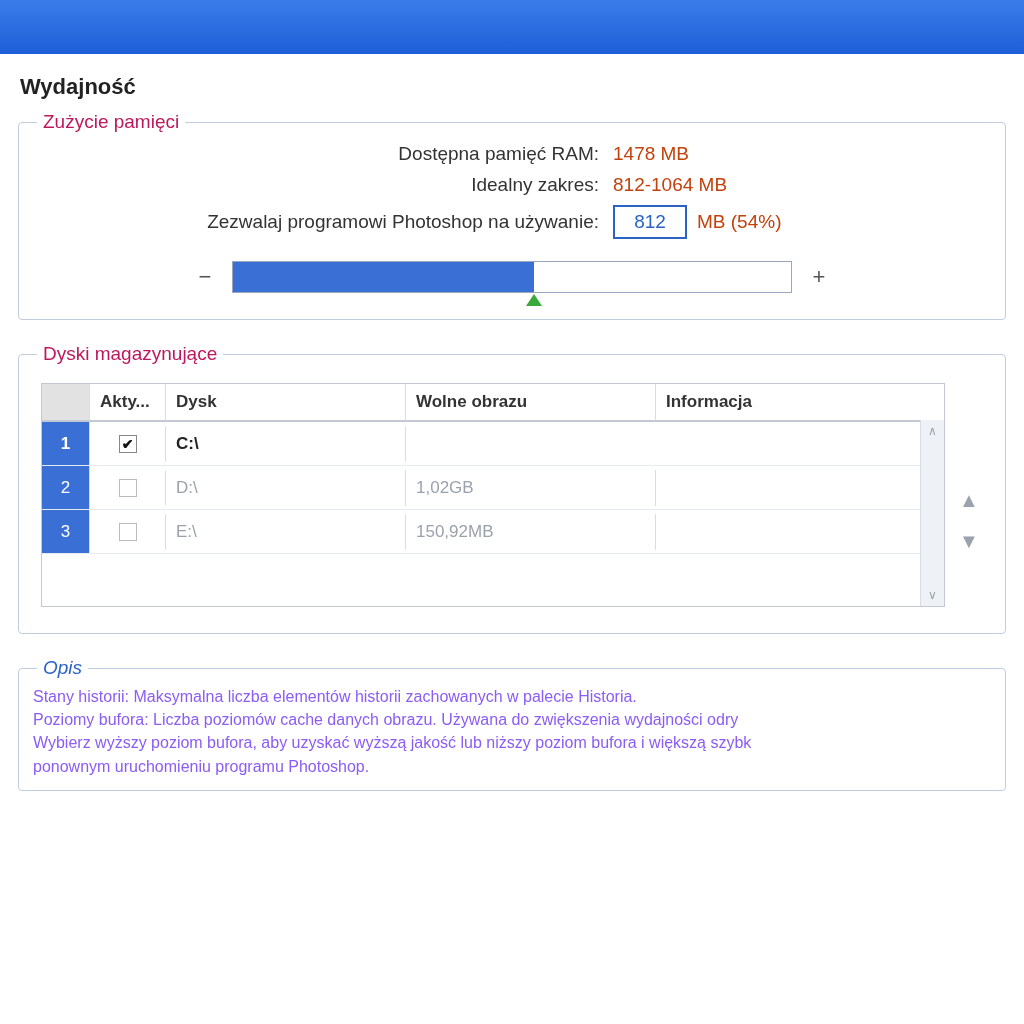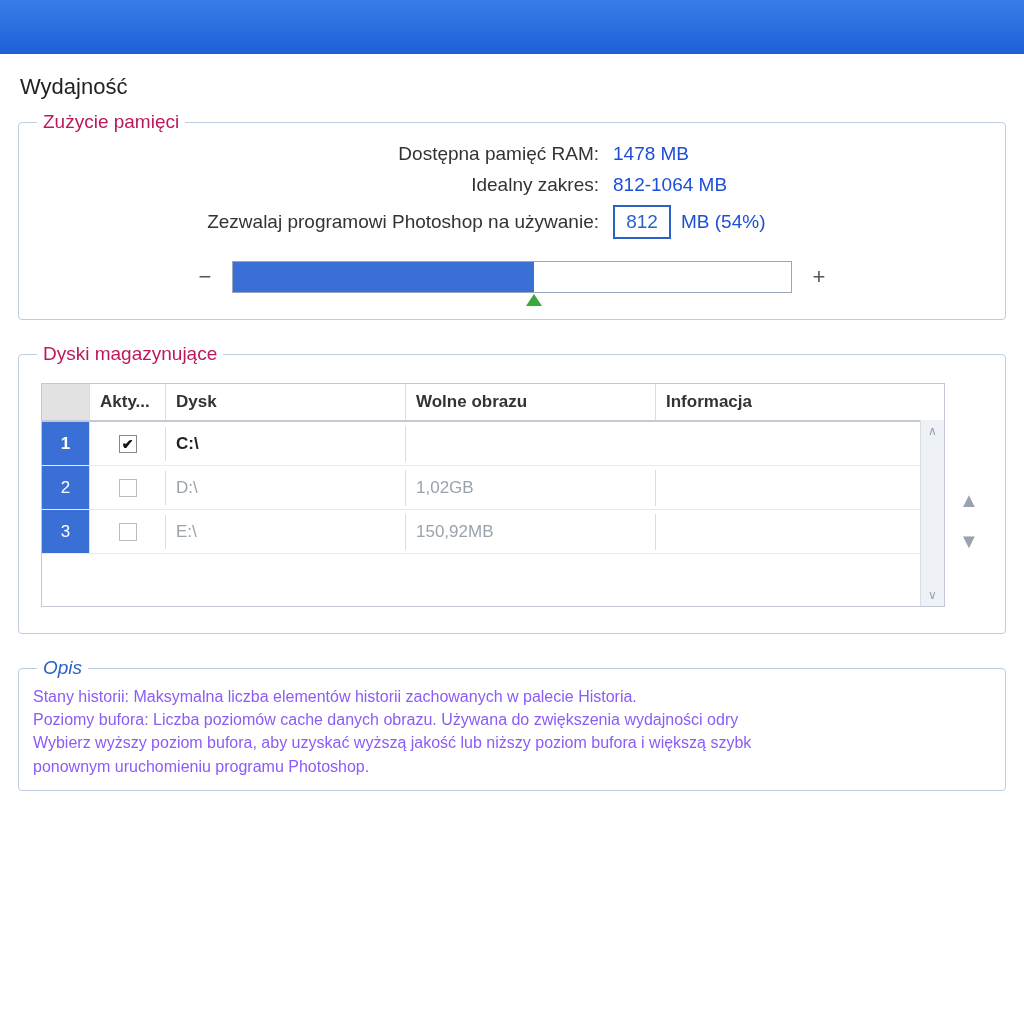--- a/index.html
+++ b/index.html
@@ -14,21 +14,21 @@
   }
   .titlebar {
     height: 54px;
     background: linear-gradient(to bottom, #3a7de8, #1e5ed8);
   }
   .content {
     padding: 14px 18px 0 18px;
   }
   h1.page-title {
     font-size: 22px;
-    font-weight: normal;
+    font-weight: bold;
     color: #222;
     margin: 6px 0 22px 2px;
   }
   .fieldset {
     border: 1px solid #bfcde0;
     border-radius: 4px;
     padding: 20px 22px 26px 22px;
     position: relative;
     margin-bottom: 34px;
   }
@@ -44,23 +44,23 @@
   
   .mem-rows { display: flex; flex-direction: column; gap: 9px; }
   .mem-row { display: flex; align-items: center; }
   .mem-label {
     width: 572px;
     text-align: right;
     padding-right: 14px;
     color: #333;
     font-size: 19px;
   }
-  .mem-value { font-size: 19px; color: #1d4ed8; }
+  .mem-value { font-size: 19px; color: #c2410c; }
   .mem-input {
-    width: 58px;
+    width: 74px;
     height: 34px;
     border: 2px solid #2a62c8;
     text-align: center;
     font-size: 19px;
     color: #2a62c8;
     margin-right: 10px;
   }
   .slider-wrap {
     display: flex;
     align-items: center;

